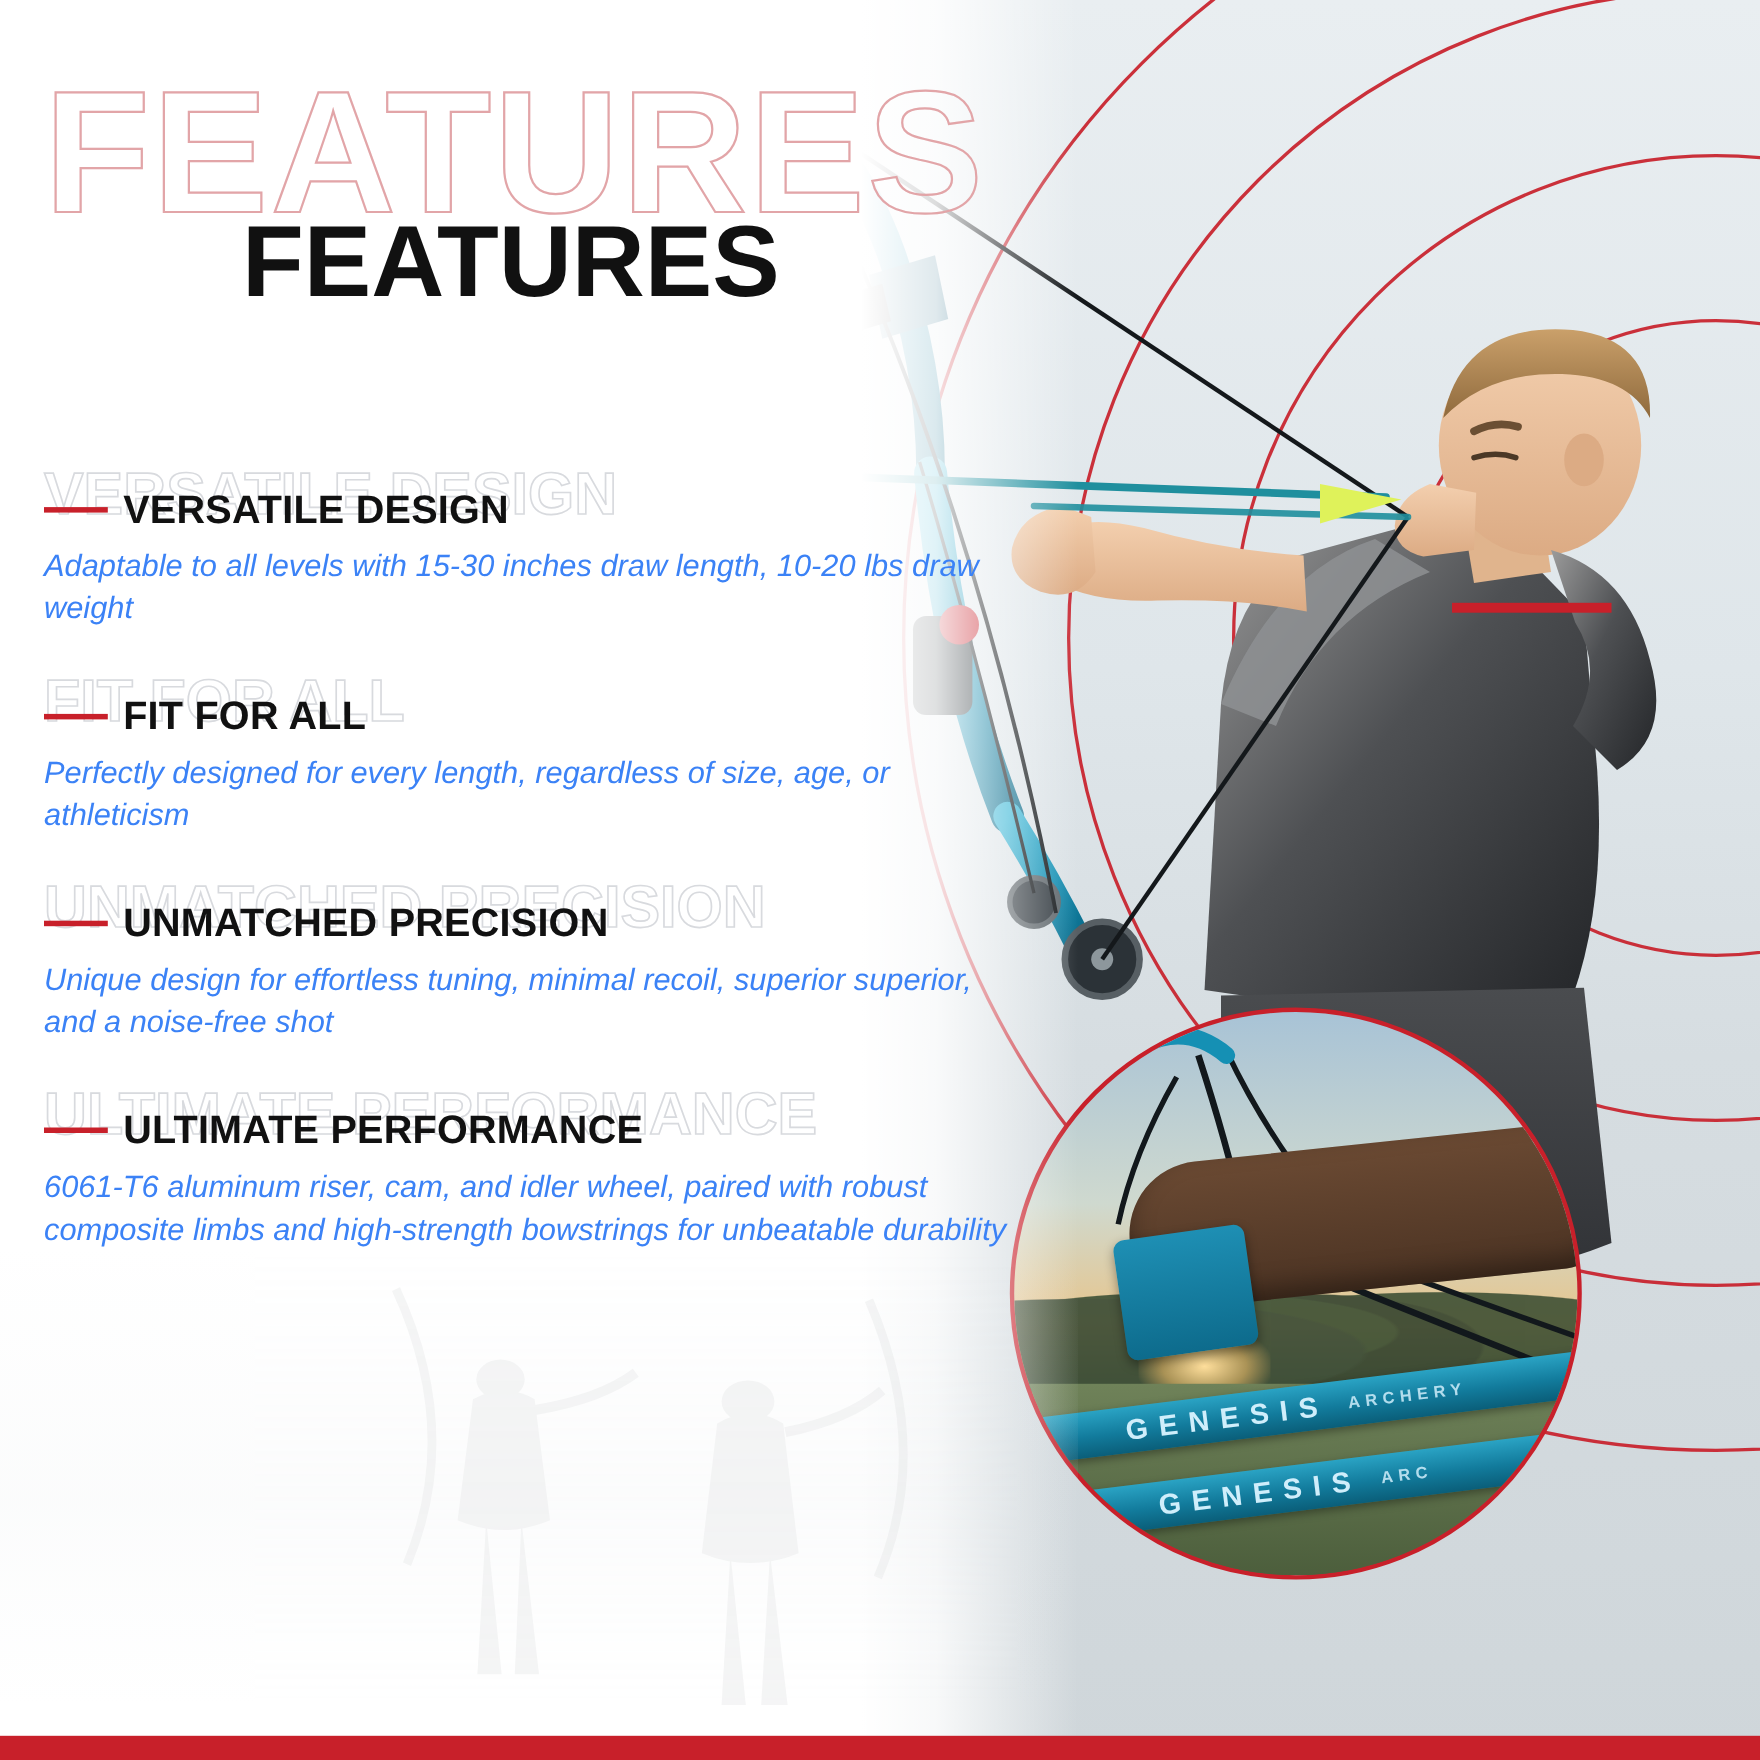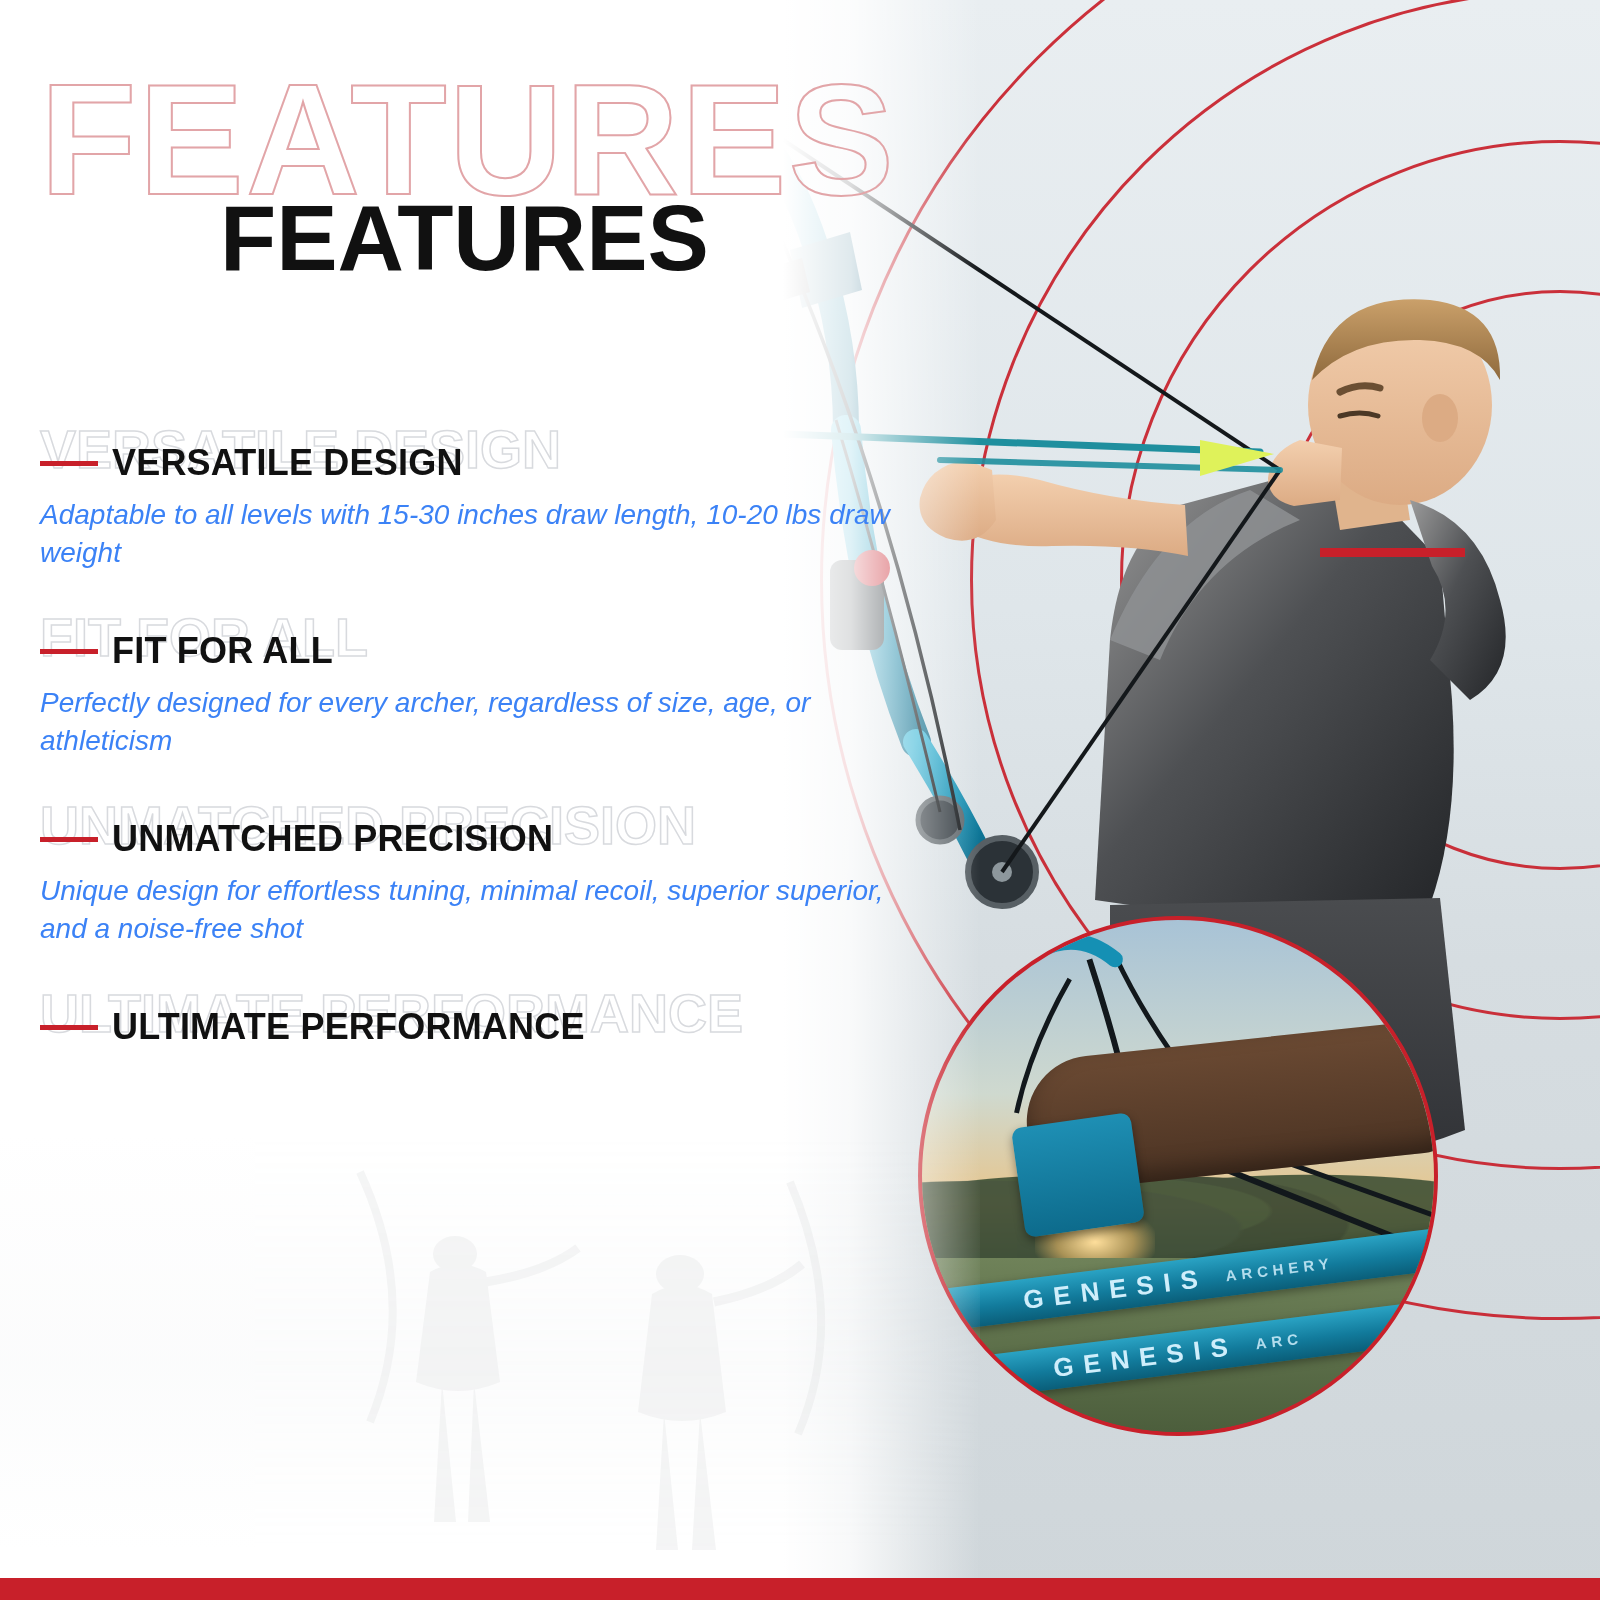--- a/index.html
+++ b/index.html
@@ -341,34 +341,35 @@
       </div>
       <div class="f-body">Adaptable to all levels with 15-30 inches draw length, 10-20 lbs draw weight</div>
     </div>
 
     <div class="feature">
       <div class="f-ghost">FIT FOR ALL</div>
       <div class="f-head-row">
         <span class="f-rule"></span>
         <span class="f-head">FIT FOR ALL</span>
       </div>
-      <div class="f-body">Perfectly designed for every archer, regardless of size, age, or athleticism</div>
+      <div class="f-body">Perfectly designed for every length, regardless of size, age, or athleticism</div>
     </div>
 
     <div class="feature">
       <div class="f-ghost">UNMATCHED PRECISION</div>
       <div class="f-head-row">
         <span class="f-rule"></span>
         <span class="f-head">UNMATCHED PRECISION</span>
       </div>
       <div class="f-body">Unique design for effortless tuning, minimal recoil, superior superior, and a noise-free shot</div>
     </div>
 
     <div class="feature">
       <div class="f-ghost">ULTIMATE PERFORMANCE</div>
       <div class="f-head-row">
         <span class="f-rule"></span>
         <span class="f-head">ULTIMATE PERFORMANCE</span>
       </div>
+      <div class="f-body wide">6061-T6 aluminum riser, cam, and idler wheel, paired with robust composite limbs and high-strength bowstrings for unbeatable durability</div>
     </div>
 
   </div>
 </div>
 
 </body></html>

